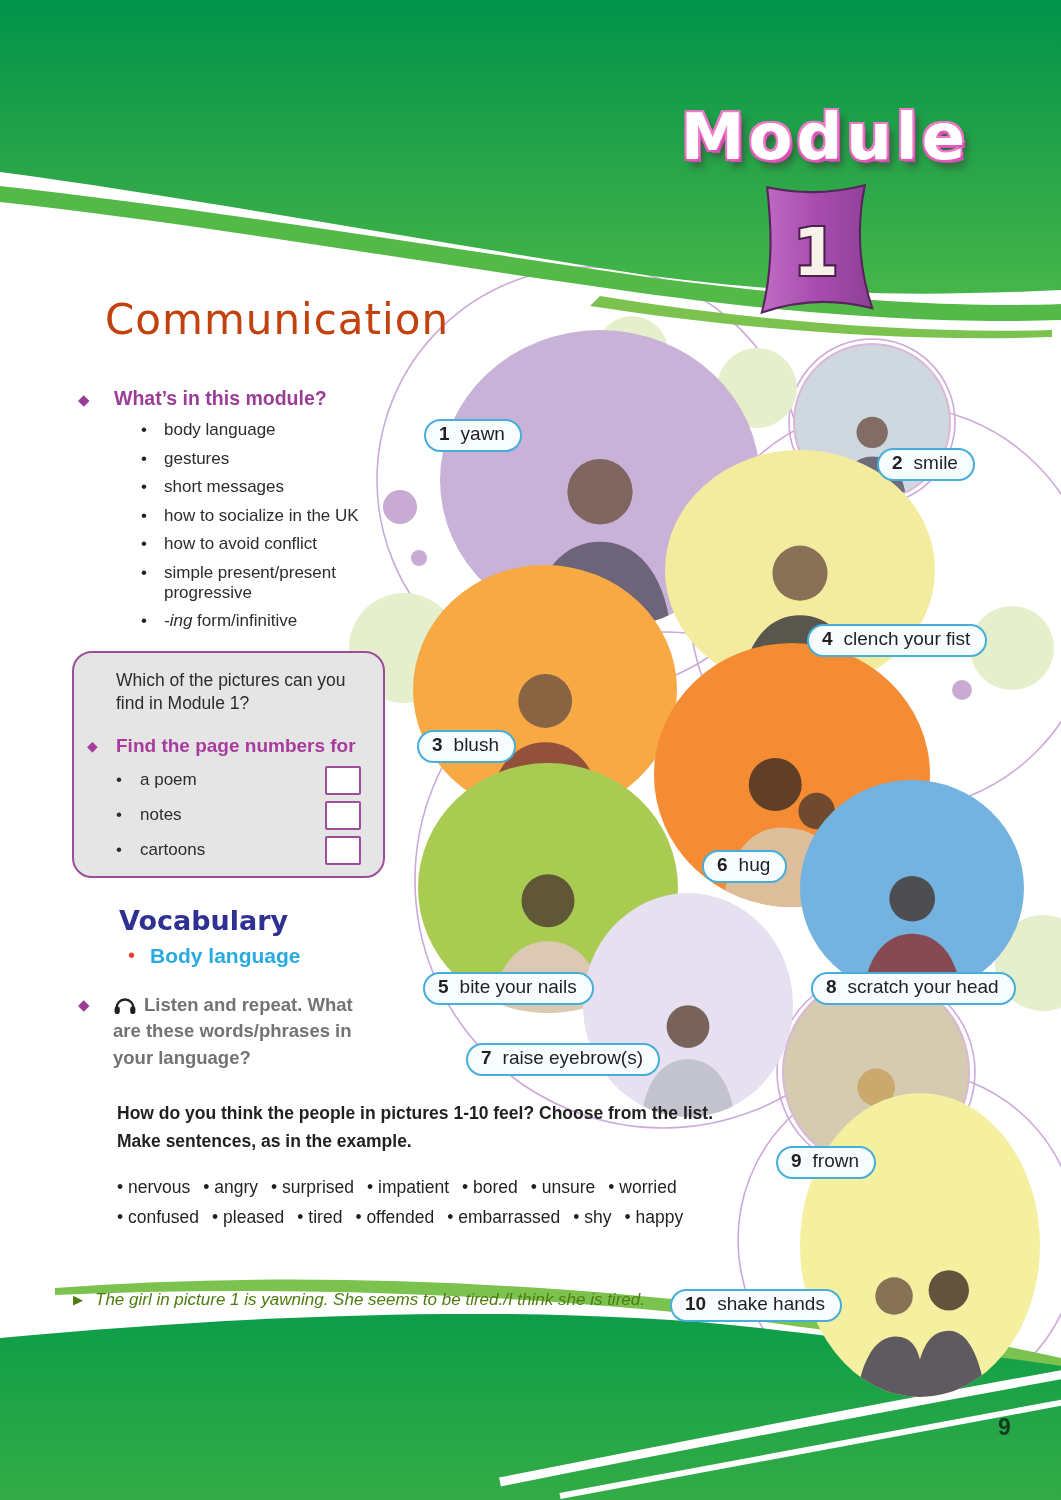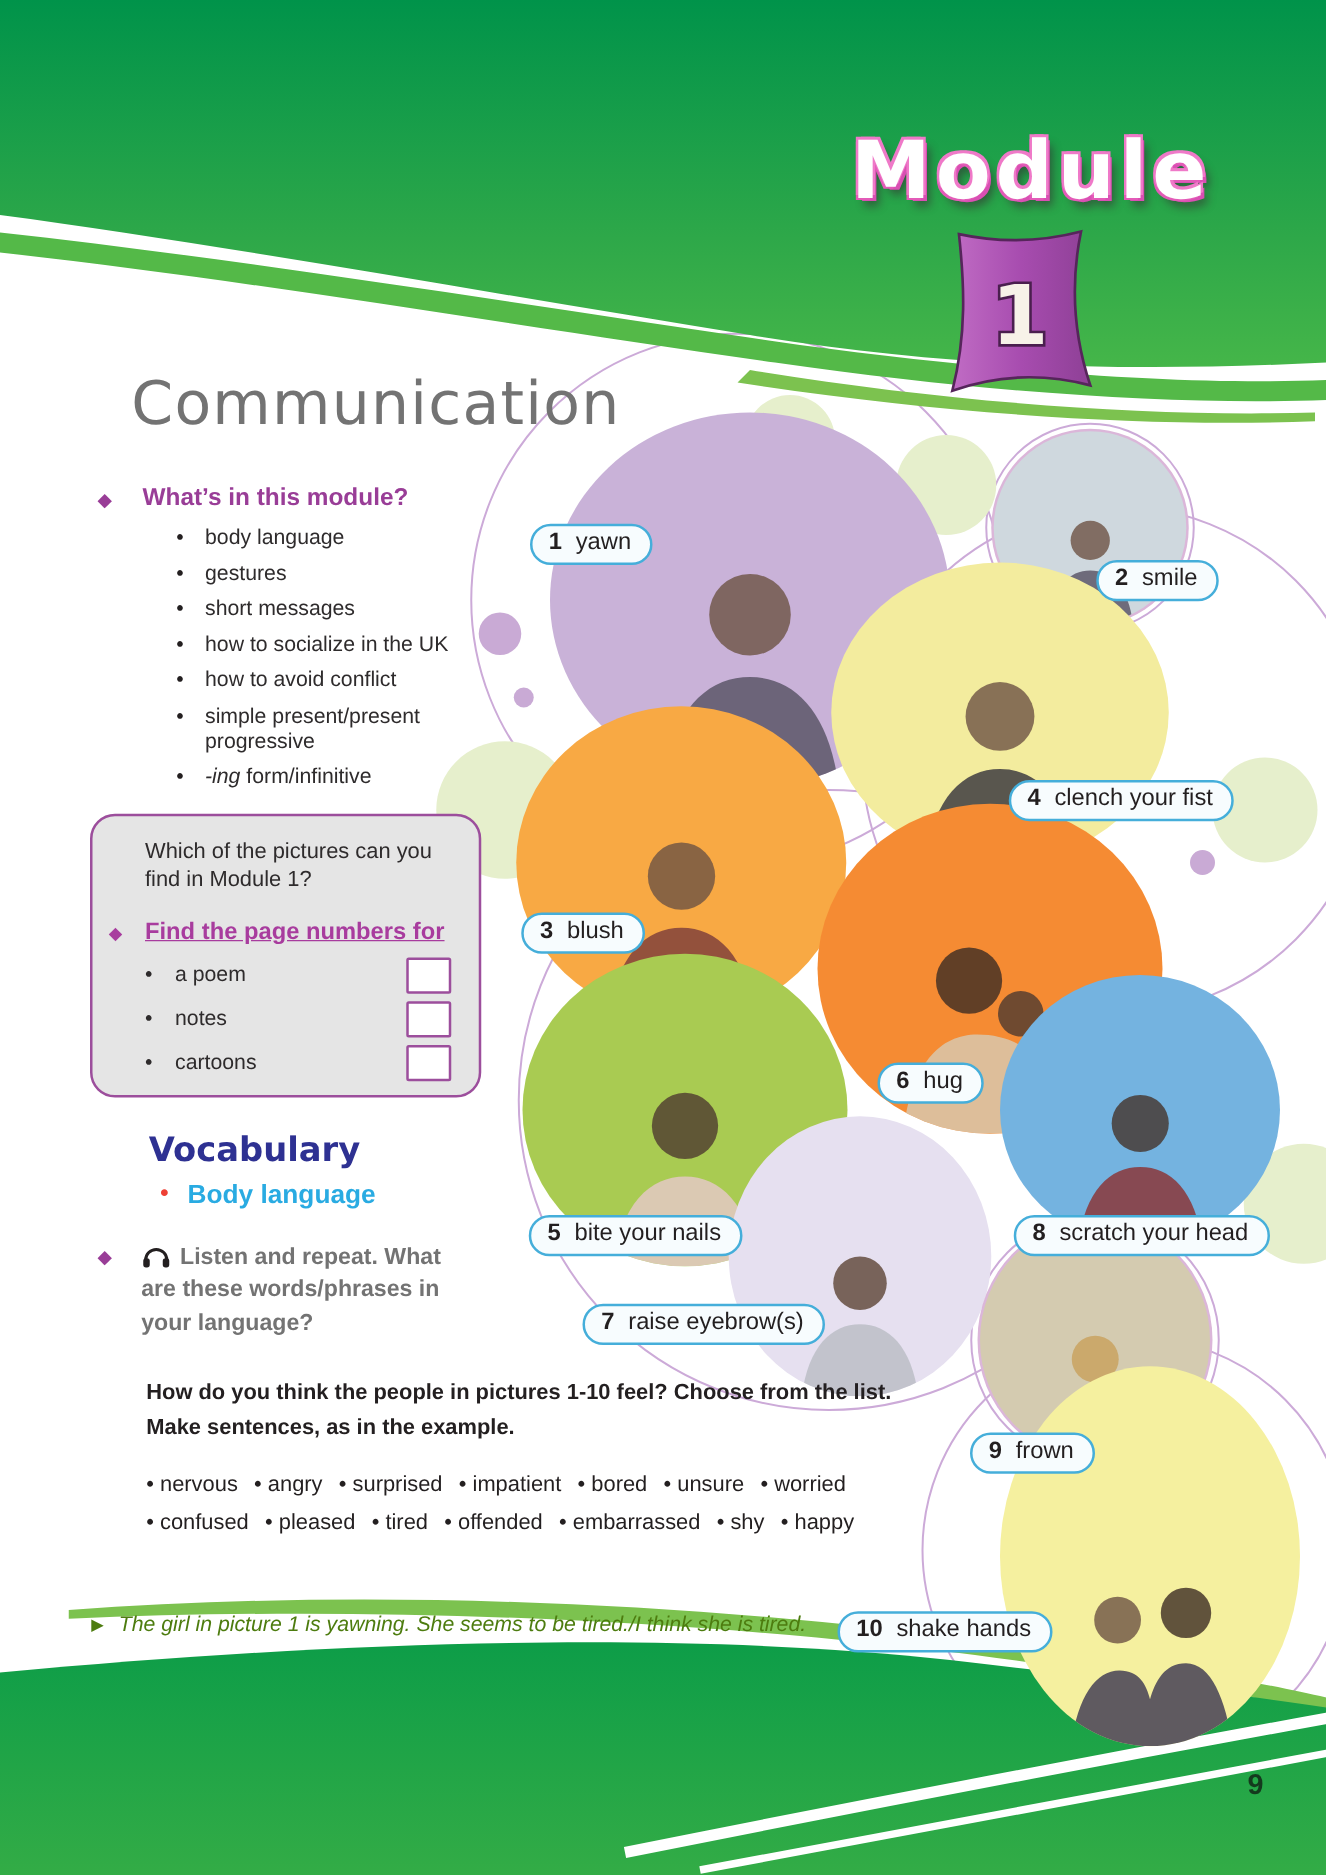--- a/index.html
+++ b/index.html
@@ -16,31 +16,31 @@
     font-family:"DejaVu Sans",sans-serif;font-weight:bold;font-size:64px;letter-spacing:4px;
     color:#fff;text-align:center;
     text-shadow:-2px -2px 0 #ef79c8, 2px -2px 0 #ef79c8, -2px 2px 0 #e35bb8, 3px 3px 0 #d94fb3,
                  5px 7px 8px rgba(60,0,40,.45);}
   .ribbon{position:absolute;left:752px;top:182px;width:128px;height:138px;z-index:3;}
 
   .decor{position:absolute;left:0;top:0;width:1061px;height:1500px;z-index:1;}
 
   
   .title{position:absolute;left:105px;top:295px;z-index:4;
-    font-family:"DejaVu Sans",sans-serif;font-size:48px;color:#737373;letter-spacing:1px;}
+    font-family:"DejaVu Sans",sans-serif;font-size:42px;color:#c2410c;letter-spacing:1px;}
   .sec-head{position:absolute;z-index:4;font-weight:bold;font-size:19.5px;color:#993d97;}
   .diamond{position:absolute;z-index:4;color:#993d97;font-size:15px;}
   .mlist{position:absolute;left:138px;top:420px;width:262px;z-index:4;font-size:17px;color:#2e2b2c;}
   .mi{position:relative;padding-left:26px;margin-bottom:8.5px;line-height:1.18;}
   .mi::before{content:"•";position:absolute;left:3px;top:0;color:#231f20;}
 
   .findbox{position:absolute;left:72px;top:651px;width:313px;height:227px;z-index:4;
     background:#e5e5e5;border:2.5px solid #9c4e9c;border-radius:20px;box-sizing:border-box;}
   .fb-q{position:absolute;left:42px;top:16px;width:240px;font-size:17.5px;line-height:1.3;color:#2e2b2c;}
-  .fb-h{position:absolute;left:42px;top:82px;font-weight:bold;font-size:19px;color:#a83c9e;text-decoration:underline;}
+  .fb-h{position:absolute;left:42px;top:82px;font-weight:bold;font-size:19px;color:#a83c9e;}
   .fb-dia{position:absolute;left:13px;top:85px;color:#a83c9e;font-size:14px;}
   .fb-row{position:absolute;left:42px;width:245px;height:30px;font-size:17px;}
   .fb-row .bl{position:absolute;left:0;top:2px;}
   .fb-row .lbl{position:absolute;left:24px;top:2px;}
   .fb-box{position:absolute;right:0;top:-2px;width:36px;height:29px;background:#fff;
     border:2.5px solid #9c4e9c;border-radius:2px;box-sizing:border-box;}
 
   .vocab-h{position:absolute;left:119px;top:905px;z-index:4;font-family:"DejaVu Sans",sans-serif;
     font-weight:bold;font-size:27px;color:#2e3192;text-align:center;}
   .vocab-topic{position:absolute;left:150px;top:944px;z-index:4;font-weight:bold;font-size:21px;color:#29abe2;}

